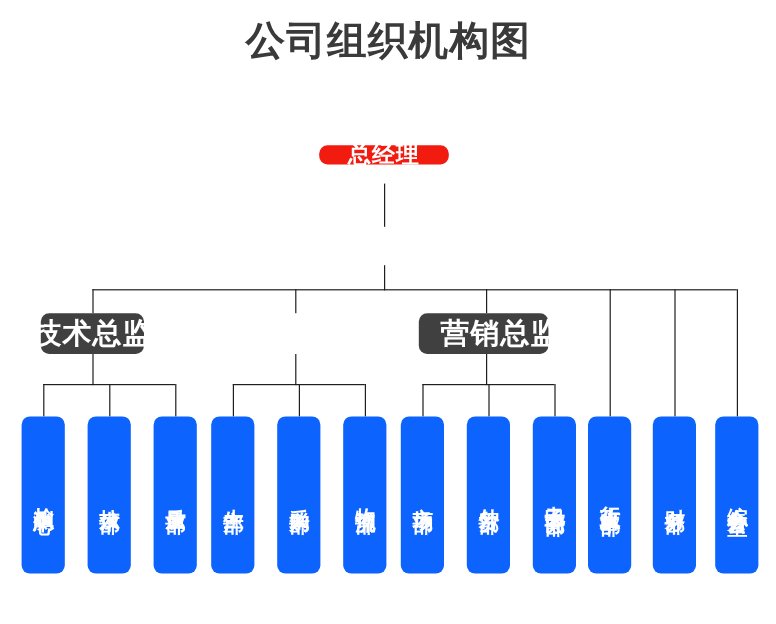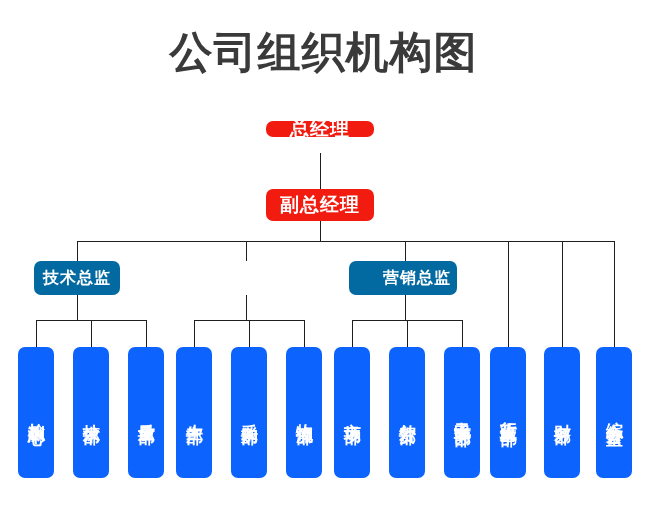--- a/index.html
+++ b/index.html
@@ -16,24 +16,24 @@
   #chart-root {
     position: relative;
     width: 647px;
     height: 520px;
   }
 
   
   #page-title {
     position: absolute;
     left: 0;
-    top: 30px;
+    top: 12px;
     width: 647px;
     text-align: center;
-    font-size: 43px;
+    font-size: 33px;
     font-weight: bold;
     color: #3a3a3a;
     letter-spacing: 1px;
     line-height: 44px;
     white-space: nowrap;
   }
 
   
   .node {
     position: absolute;
@@ -49,22 +49,22 @@
 
   .node-exec {
     background: #f21b10;
     font-size: 19px;
     letter-spacing: 1px;
     border-radius: 7px;
     white-space: nowrap;
   }
 
   .node-director {
-    background: #0369a1;
-    font-size: 16px;
+    background: #404040;
+    font-size: 24px;
     letter-spacing: 1px;
     border-radius: 7px;
     white-space: nowrap;
   }
 
   .node-dept {
     background: #0c63fd;
     font-size: 17px;
     border-radius: 7px;
     padding: 6px 0;
@@ -93,23 +93,20 @@
 <div id="chart-root">
 
   <div id="page-title">公司组织机构图</div>
 
   <div class="node node-exec" style="left:266px; top:121px; width:108px; height:16px;">
     <span>总经理</span>
   </div>
 
   <div class="line line-v" style="left:320px; top:153px; height:36px;"></div>
 
-  <div class="node node-exec" style="left:266px; top:189px; width:108px; height:32px;">
-    <span>副总经理</span>
-  </div>
 
   <div class="line line-v" style="left:320px; top:221px; height:21px;"></div>
 
   <div class="line line-h" style="left:77px; top:241px; width:537px;"></div>
 
   <div class="line line-v" style="left:77px;  top:241px; height:20px;"></div>
   <div class="line line-v" style="left:246px; top:241px; height:20px;"></div>
   <div class="line line-v" style="left:405px; top:241px; height:20px;"></div>
 
   <div class="line line-v" style="left:508px; top:241px; height:106px;"></div>

